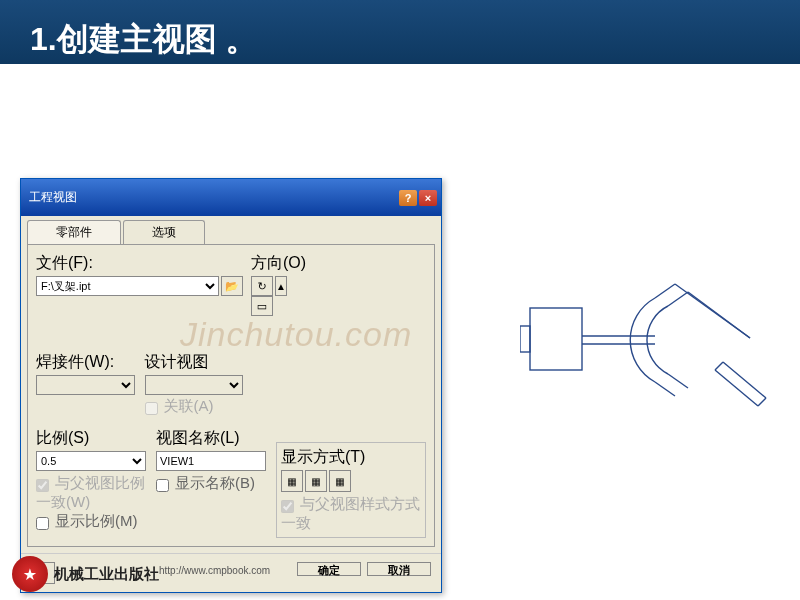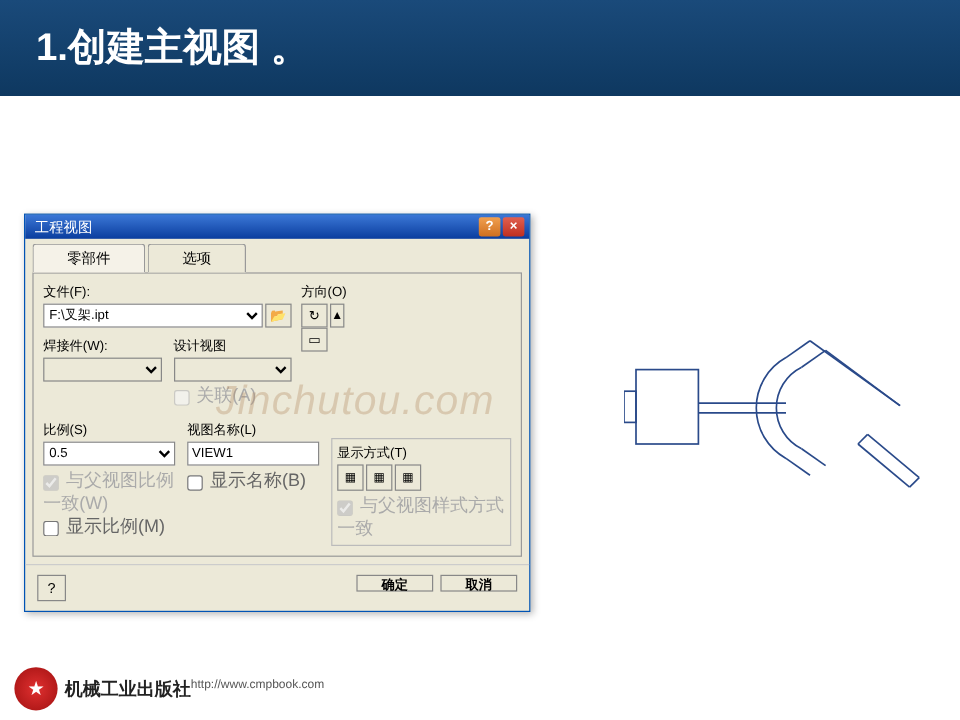--- a/index.html
+++ b/index.html
@@ -1,36 +1,36 @@
 <!DOCTYPE html>
 <html><head>
 <meta charset="utf-8">
 <style>
 * { box-sizing: border-box; margin: 0; padding: 0; }
 body { font-family: "SimSun", Arial, sans-serif; width: 800px; height: 600px; background: #fff; position: relative; overflow: hidden; }
 
-.header { background: linear-gradient(#1a4a7a, #0e3860); height: 80px; padding: 18px 30px; }
+.header { background: linear-gradient(#1a4a7a, #0e3860); height: 64px; padding: 18px 30px; }
 .header-title { color: #fff; font-size: 32px; font-weight: bold; }
 
 .dialog { position: absolute; left: 20px; top: 178px; width: 422px; background: #ece9d8; border: 1px solid #0053b5; box-shadow: 2px 2px 6px rgba(0,0,0,0.3); }
-.titlebar { background: linear-gradient(#3b77d6, #0a3d9e); height: 20px; display: flex; align-items: center; padding: 0 4px; }
+.titlebar { background: linear-gradient(#3b77d6, #0a3d9e); height: 37px; display: flex; align-items: center; padding: 0 4px; }
 .titlebar-text { color: #fff; font-size: 12px; flex: 1; padding-left: 4px; }
 .titlebar-btns { display: flex; gap: 2px; }
 .tb-btn { width: 18px; height: 16px; border-radius: 2px; display: flex; align-items: center; justify-content: center; font-size: 11px; font-weight: bold; color: #fff; }
 .tb-help { background: linear-gradient(#f0a050,#d07020); }
 .tb-close { background: linear-gradient(#e06050,#c03020); }
 
 .tabs { display: flex; padding: 4px 6px 0 6px; font-size: 12px; }
 .tab { padding: 3px 28px; background: #ece9d8; border: 1px solid #999; border-bottom: none; border-radius: 3px 3px 0 0; margin-right: 2px; }
 .tab.active { background: #f5f2e8; }
 .tab-body { margin: 0 6px 6px 6px; border: 1px solid #999; background: #ece9d8; padding: 8px; font-size: 11px; }
 
 .row { display: flex; gap: 10px; margin-bottom: 6px; }
-.col { flex: 1; }
-.lbl { font-size: 11px; margin-bottom: 2px; display: block; }
+.col { flex: 1; margin-top: 48px; }
+.lbl { font-size: 16px; margin-bottom: 2px; display: block; }
 .inp { width: 100%; height: 20px; border: 1px solid #888; background: #fff; font-size: 11px; padding: 0 3px; }
 .sel { width: 100%; height: 20px; border: 1px solid #888; background: #fff; font-size: 11px; }
 .sel.gray { background: #ece9d8; }
 .ck { margin-right: 3px; vertical-align: middle; }
 .ck-lbl { font-size: 15px; color: #666; }
 .ck-lbl.dis { color: #aaa; }
 
 .group-top { display: flex; gap: 8px; }
 .left-col { flex: 1; }
 .right-col { width: 175px; }

